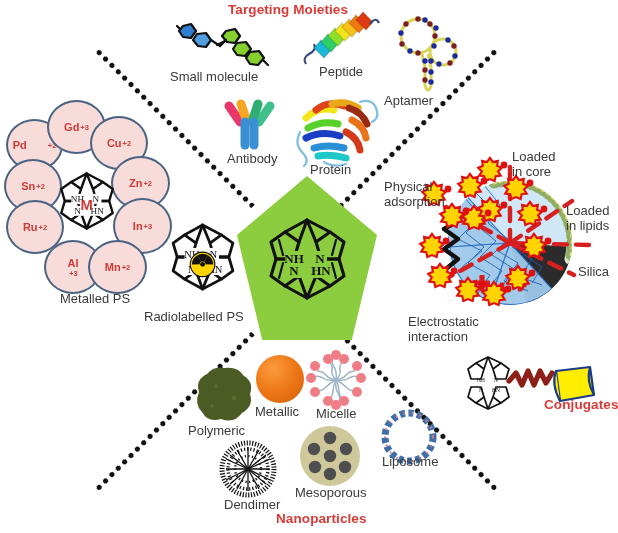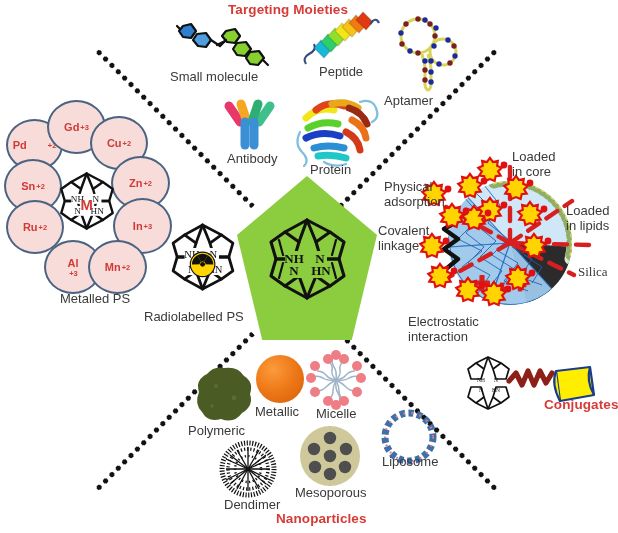--- a/index.html
+++ b/index.html
@@ -426,41 +426,37 @@
           <circle cx="72" cy="50" r="3.4"></circle>
       </g>
     </g>
   </svg>
 
   <div class="cap two" style="left:384px;top:180px;width:72px;">
     <span>Physical</span><br>
     <span>adsorption</span>
   </div>
 
-  <div class="cap two" style="left:378px;top:224px;width:62px;">
-    <span>Covalent</span><br>
-    <span>linkage</span>
-  </div>
 
   <div class="cap two" style="left:408px;top:315px;width:80px;">
     <span>Electrostatic</span><br>
     <span>interaction</span>
   </div>
 
   <div class="cap two" style="left:512px;top:150px;width:56px;">
     <span>Loaded</span><br>
     <span>in core</span>
   </div>
 
   <div class="cap two" style="left:566px;top:204px;width:52px;">
     <span>Loaded</span><br>
     <span>in lipids</span>
   </div>
 
-  <div class="cap" style="left:578px;top:265px;font-family:Liberation Serif, serif;">Silica</div>
+  <div class="cap" style="left:578px;top:265px;">Silica</div>
 
   <svg class="abs noevt" style="left:194px;top:366px;" width="60" height="58" viewBox="0 0 60 58">
     <path d="M30 2 Q44 0 50 10 Q60 16 56 28 Q60 40 48 47 Q40 58 27 53 Q14 57 8 46 Q0 38 5 26 Q1 14 13 8 Q20 0 30 2 Z" fill="#4a5c23"></path>
     <g fill="#6b7d3a" opacity=".5">
       <circle cx="22" cy="20" r="2"></circle>
         <circle cx="40" cy="32" r="2.4"></circle>
       <circle cx="18" cy="40" r="1.8"></circle>
     </g>
   </svg>
   <div class="cap" style="left:188px;top:424px;">Polymeric</div>

